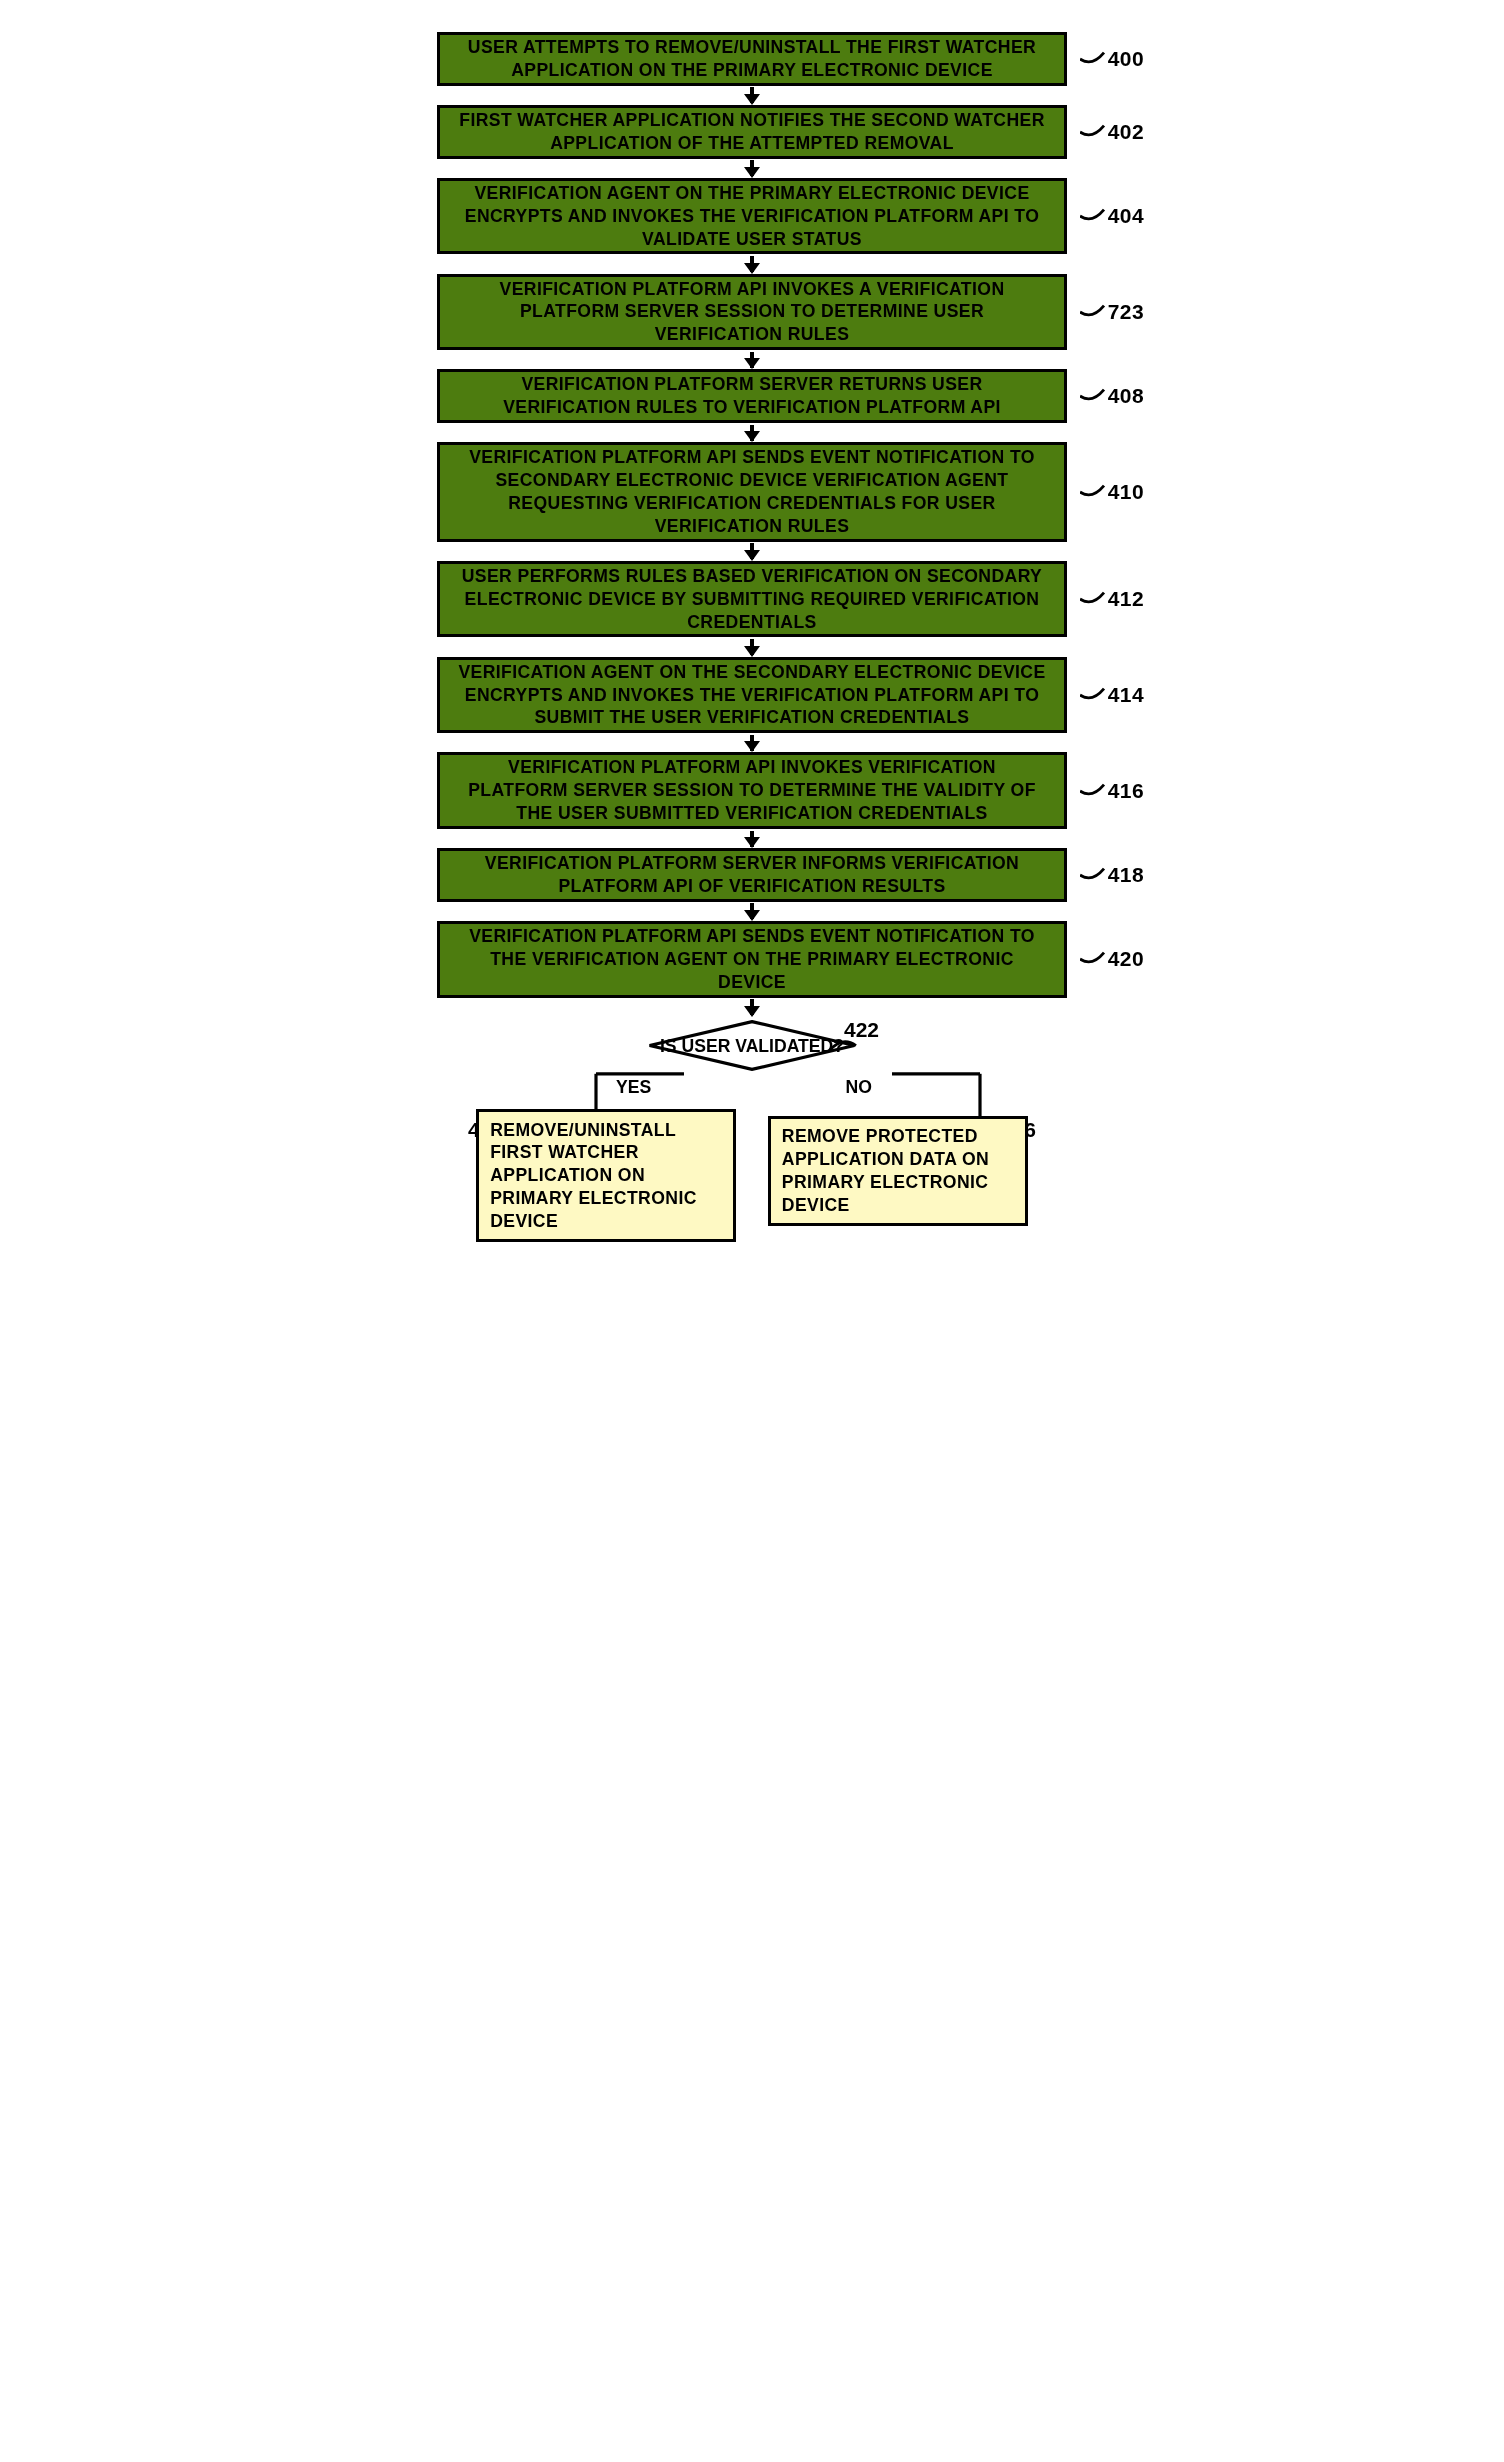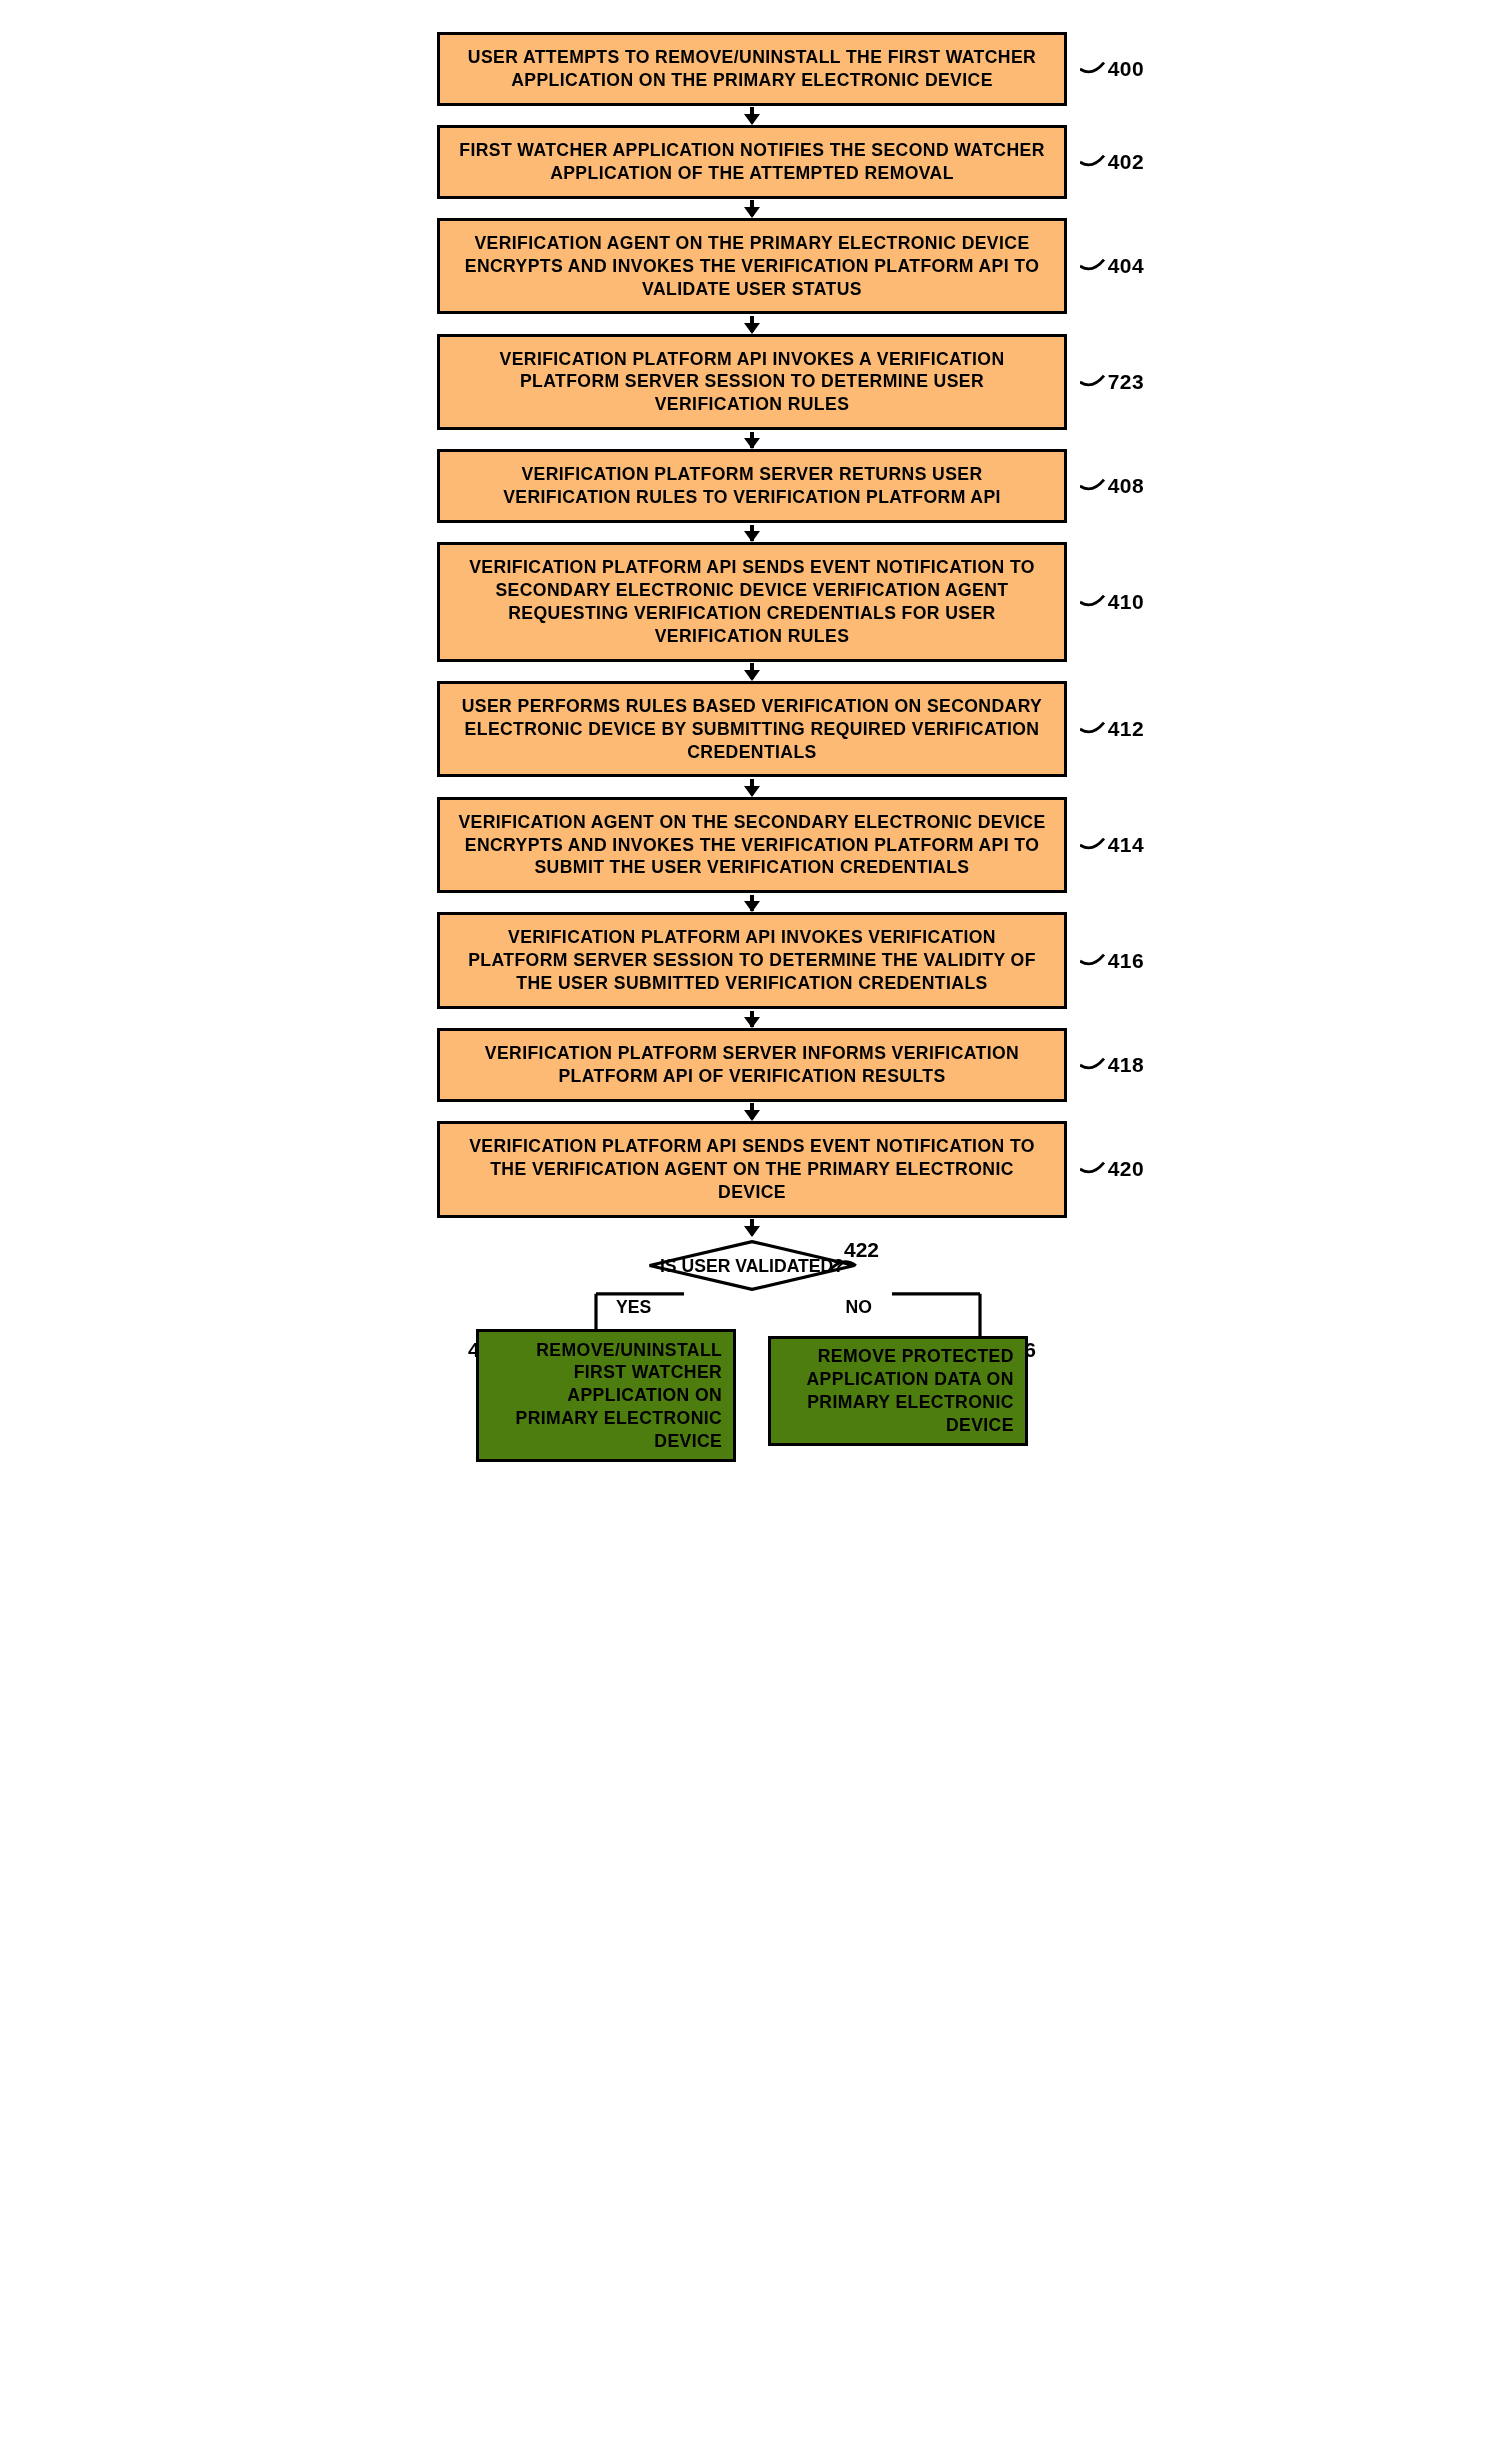--- a/index.html
+++ b/index.html
@@ -20,43 +20,43 @@
     .step {
       position: relative;
       width: 100%;
       display: flex;
       flex-direction: column;
       align-items: center;
     }
     .box {
       width: 592px;
       border: 3.2px solid #000;
-      padding: 11px 16px;
+      padding: 1px 16px;
       text-align: center;
       font-size: 17.6px;
       font-weight: bold;
       font-family: "Arial Narrow", Arial, sans-serif;
       font-stretch: condensed;
       letter-spacing: 0.4px;
       line-height: 1.3;
-      background: #fdba74;
+      background: #4d7c0f;
       position: relative;
     }
     .small-box {
       width: 232px;
       border: 3.2px solid #000;
       padding: 6.4px 11.2px;
-      text-align: right;
+      text-align: left;
       font-size: 17.6px;
       font-weight: bold;
       font-family: "Arial Narrow", Arial, sans-serif;
       font-stretch: condensed;
       letter-spacing: 0.4px;
       line-height: 1.3;
-      background: #4d7c0f;
+      background: #fef9c3;
       position: relative;
     }
     .ref-label {
       position: absolute;
       font-size: 21px;
       font-weight: bold;
       font-family: "Arial Narrow", Arial, sans-serif;
       font-stretch: condensed;
     }
     .ref-right {

